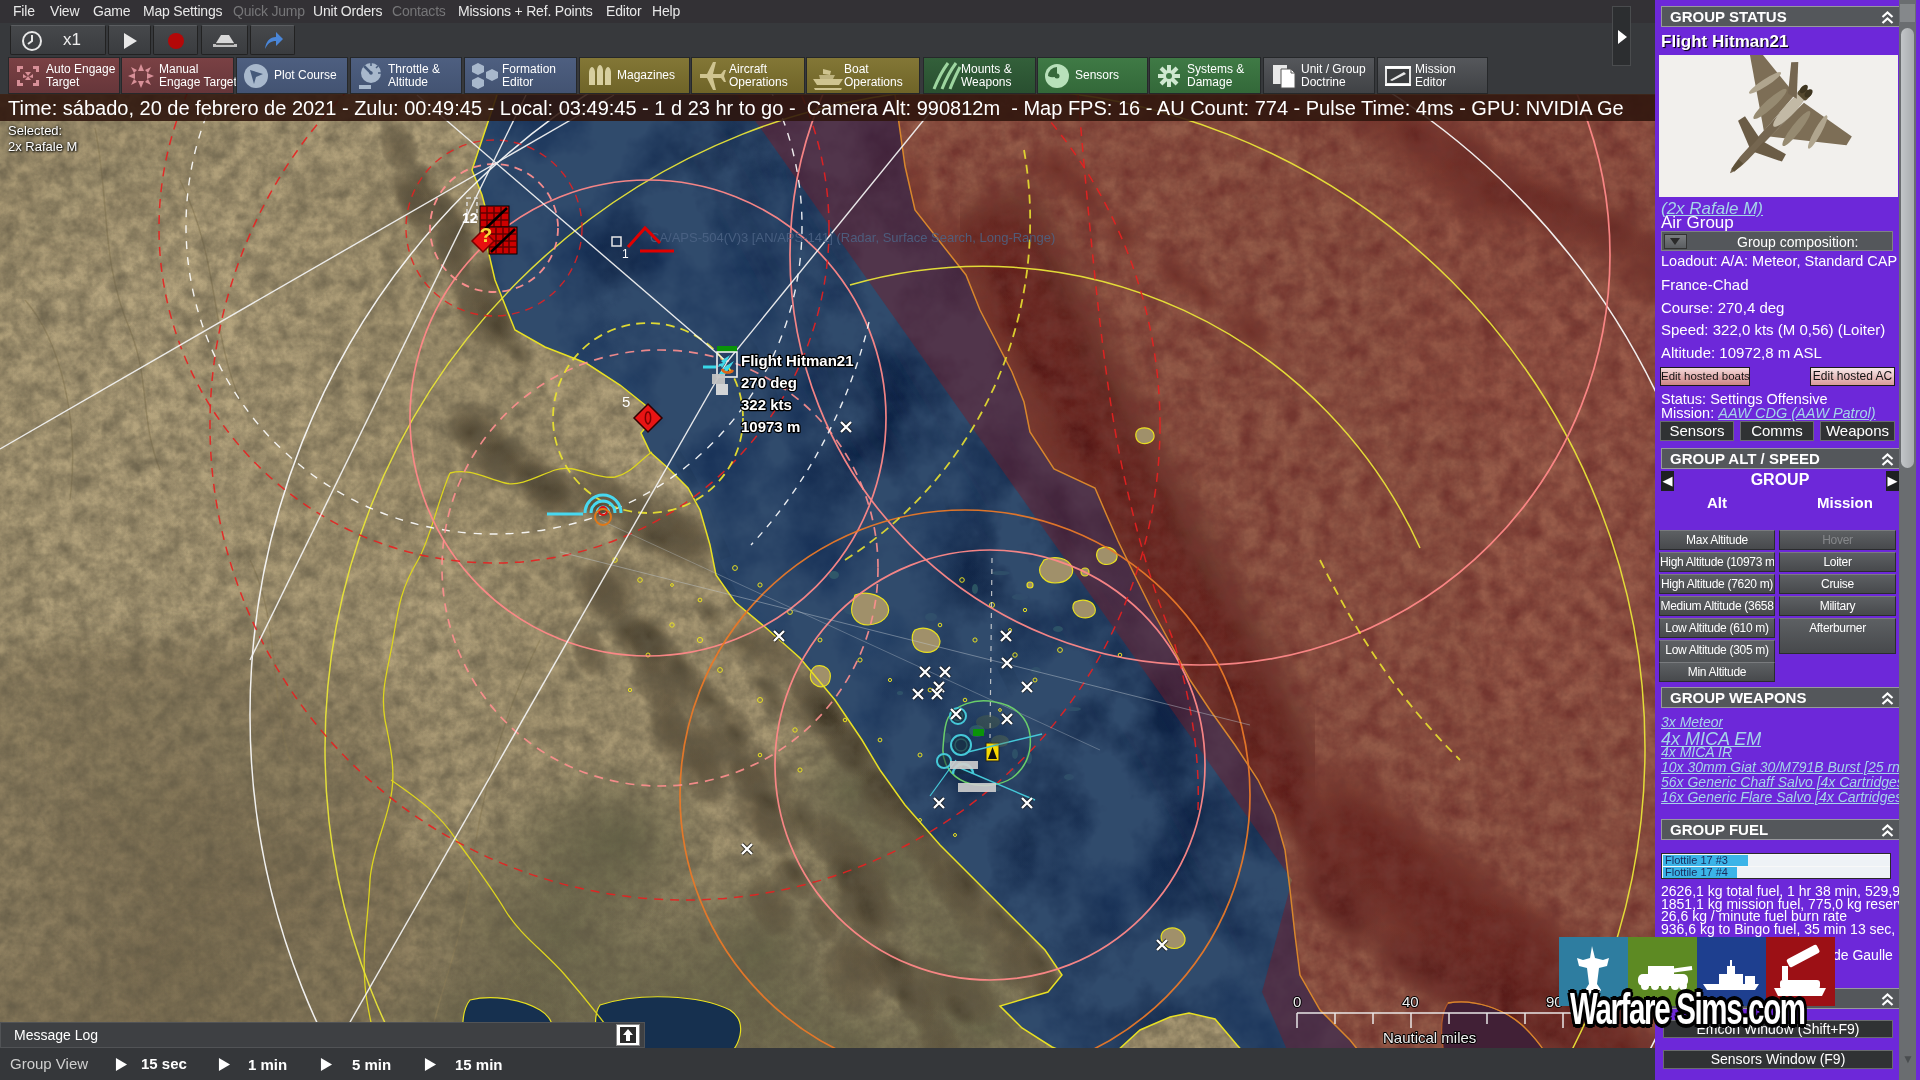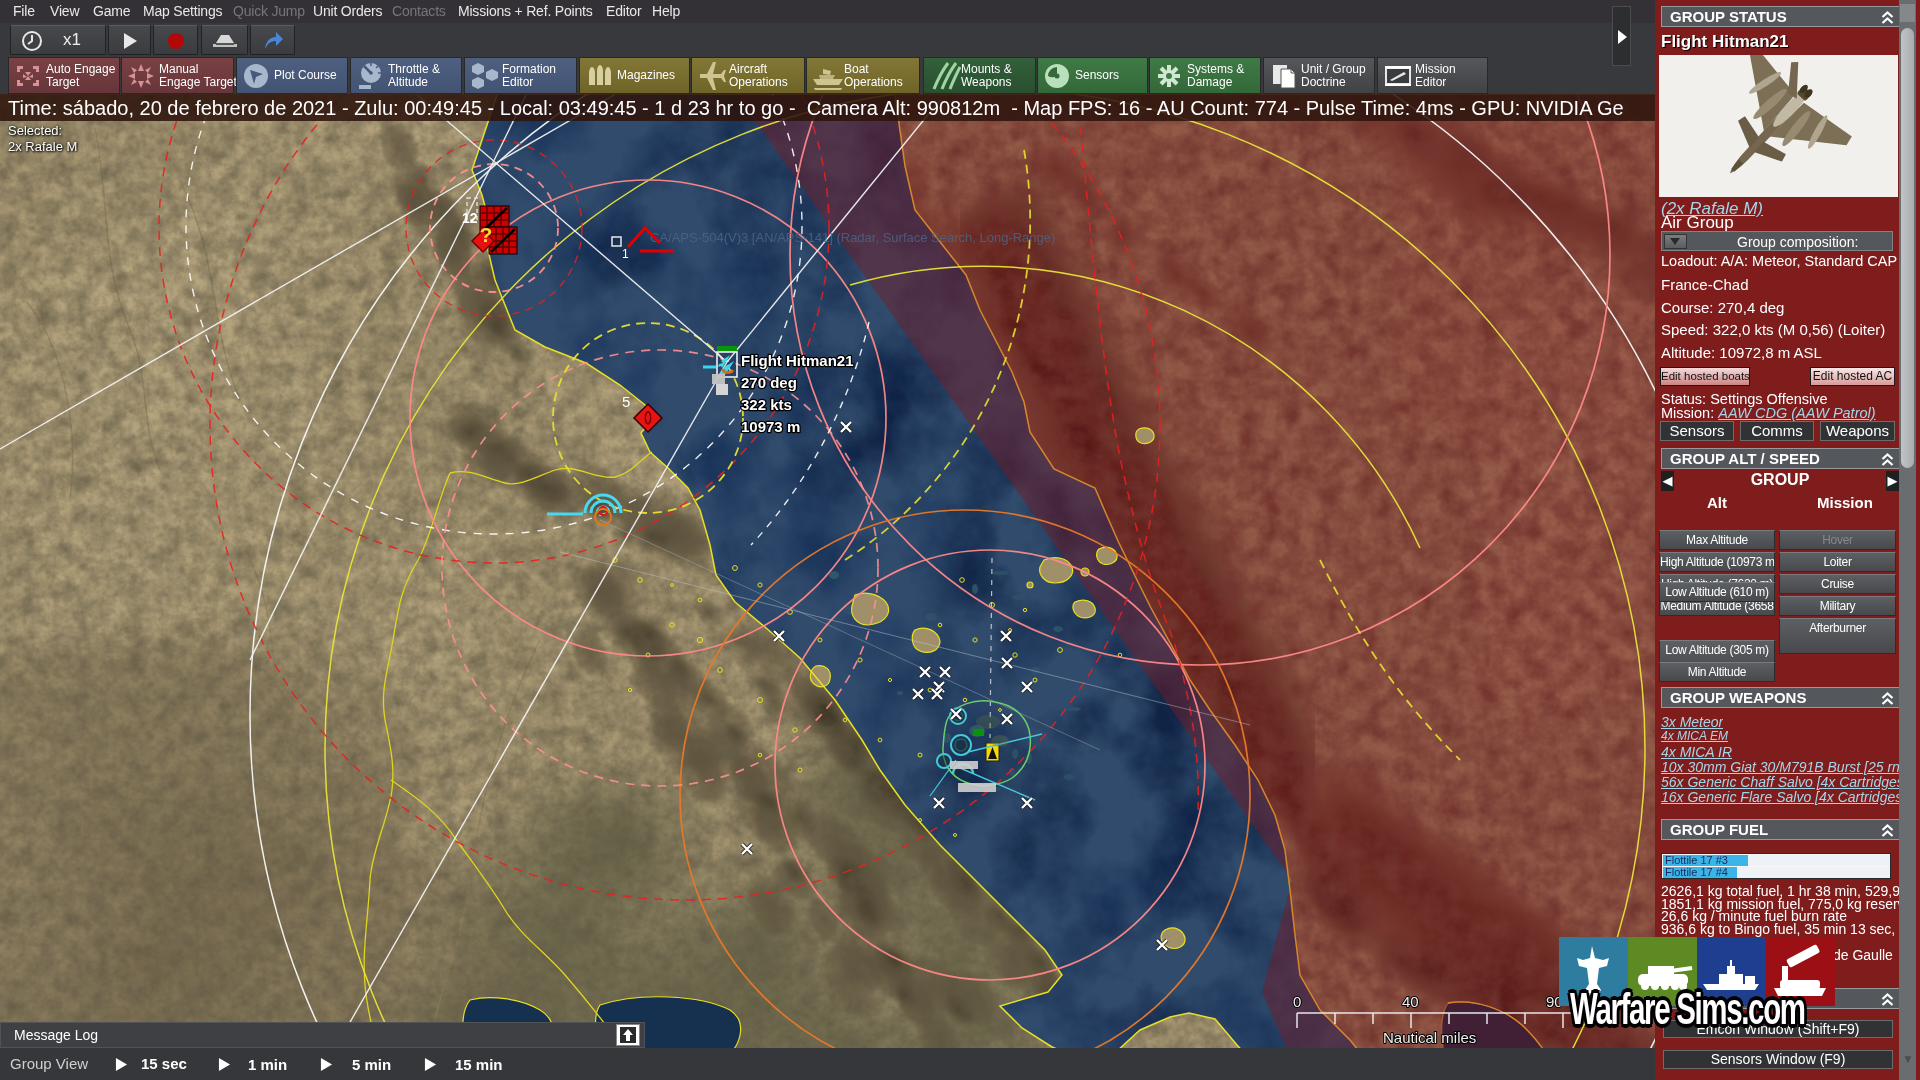--- a/index.html
+++ b/index.html
@@ -10,21 +10,21 @@
 .tb2{position:absolute;top:2px;height:30px;background:linear-gradient(#46484b,#3a3c3f);border:1px solid #222;border-top-color:#5b5d60;border-radius:2px;}
 #row3{left:0;top:57px;width:1655px;height:37px;background:#37393c;}
 .cbtn{position:absolute;top:0;height:37px;color:#fff;font-size:13px;line-height:14px;border:1px solid #26282a;}
 .cbtn .lab{position:absolute;left:37px;top:50%;transform:translateY(-50%);white-space:nowrap;font-size:12px;line-height:13.5px;}
 .cbtn svg{position:absolute;left:4px;top:50%;transform:translateY(-50%);}
 #timebar{left:0;top:94px;width:1655px;height:27px;background:rgba(46,21,13,0.88);color:#fff;font-size:20px;}
 #timebar div{position:absolute;left:8px;top:3px;white-space:nowrap;}
 #selinfo{left:8px;top:123px;color:#fff;font-size:13px;text-shadow:1px 1px 2px #000,0 0 3px #000;line-height:16px;}
 #msglog{left:0;top:1022px;width:645px;height:26px;background:#3e4043;border:1px solid #515356;color:#fff;font-size:14px;}
 #botbar{left:0;top:1048px;width:1655px;height:32px;background:#35373a;color:#ddd;font-size:15px;}
-#sidebar{left:1655px;top:0;width:265px;height:1080px;background:#7f1d1d;color:#fff;}
+#sidebar{left:1655px;top:0;width:265px;height:1080px;background:#6d28d9;color:#fff;}
 .phead{position:absolute;left:6px;width:242px;height:21px;background:#54575b;border:1px solid #97999c;color:#fff;font-weight:bold;font-size:15px;line-height:19px;padding-left:8px;}
 .chev{position:absolute;right:8px;top:3px;width:13px;height:14px;}
 .sbtn{position:absolute;background:linear-gradient(#5d6063,#47494c);border:1px solid #2a2c2e;border-top-color:#797b7e;color:#fff;font-size:12px;letter-spacing:-0.3px;text-align:center;white-space:nowrap;overflow:hidden;}
 .dbtn{position:absolute;background:#303234;border:1px solid #6a6c6f;color:#fff;font-size:15px;text-align:center;}
 .link{color:#a5d5e8;text-decoration:underline;font-style:italic;}
 .stxt{position:absolute;left:6px;white-space:nowrap;font-size:15px;max-width:238px;overflow:hidden;}
 #scroll{left:1899px;top:0;width:17px;height:1080px;background:#6a6d70;}
 #scrollthumb{left:1901px;top:28px;width:13px;height:440px;background:linear-gradient(90deg,#c2c5c8,#a8abae);border-radius:7px;}
 </style></head>
 <body>
@@ -948,33 +948,33 @@
 <div class="abs" style="left:52px;top:494px;font-weight:bold;font-size:15px;">Alt</div>
 <div class="abs" style="left:162px;top:494px;font-weight:bold;font-size:15px;">Mission</div>
 <div class="sbtn" style="left:4px;top:530px;width:116px;height:20px;line-height:18px;">Max Altitude</div>
 <div class="sbtn" style="left:124px;top:530px;width:117px;height:20px;line-height:18px;color:#85878a;">Hover</div>
 <div class="sbtn" style="left:4px;top:552px;width:116px;height:20px;line-height:18px;">High Altitude (10973 m</div>
 <div class="sbtn" style="left:124px;top:552px;width:117px;height:20px;line-height:18px;">Loiter</div>
 <div class="sbtn" style="left:4px;top:574px;width:116px;height:20px;line-height:18px;">High Altitude (7620 m)</div>
 <div class="sbtn" style="left:124px;top:574px;width:117px;height:20px;line-height:18px;">Cruise</div>
 <div class="sbtn" style="left:4px;top:596px;width:116px;height:20px;line-height:18px;">Medium Altitude (3658</div>
 <div class="sbtn" style="left:124px;top:596px;width:117px;height:20px;line-height:18px;">Military</div>
-<div class="sbtn" style="left:4px;top:582px;width:116px;height:20px;line-height:18px;">Low Altitude (610 m)</div>
+<div class="sbtn" style="left:4px;top:618px;width:116px;height:20px;line-height:18px;">Low Altitude (610 m)</div>
 <div class="sbtn" style="left:124px;top:618px;width:117px;height:36px;line-height:18px;">Afterburner</div>
 <div class="sbtn" style="left:4px;top:640px;width:116px;height:35px;line-height:18px;">Low Altitude (305 m)</div>
 <div class="sbtn" style="left:4px;top:662px;width:116px;height:20px;line-height:18px;">Min Altitude</div>
 
 <div class="phead" style="top:687px;">GROUP WEAPONS<span class="chev"><svg width="13" height="14" viewBox="0 0 13 14">
           <g fill="none" stroke="#fff" stroke-width="2.2">
             <path d="M1.5 6 L6.5 1.5 L11.5 6"></path>
             <path d="M1.5 12 L6.5 7.5 L11.5 12"></path>
           </g>
         </svg></span></div>
 <div class="stxt link" style="top:714px;font-size:14px;">3x Meteor</div>
-<div class="stxt link" style="top:729px;font-size:12px;">4x MICA EM</div>
+<div class="stxt link" style="top:729px;font-size:18px;">4x MICA EM</div>
 <div class="stxt link" style="top:744px;font-size:14px;">4x MICA IR</div>
 <div class="stxt link" style="top:759px;font-size:14px;">10x 30mm Giat 30/M791B Burst [25 rnds]</div>
 <div class="stxt link" style="top:774px;font-size:14px;">56x Generic Chaff Salvo [4x Cartridges]</div>
 <div class="stxt link" style="top:789px;font-size:14px;">16x Generic Flare Salvo [4x Cartridges, Dua</div>
 
 <div class="phead" style="top:819px;">GROUP FUEL<span class="chev"><svg width="13" height="14" viewBox="0 0 13 14">
           <g fill="none" stroke="#fff" stroke-width="2.2">
             <path d="M1.5 6 L6.5 1.5 L11.5 6"></path>
             <path d="M1.5 12 L6.5 7.5 L11.5 12"></path>
           </g>

